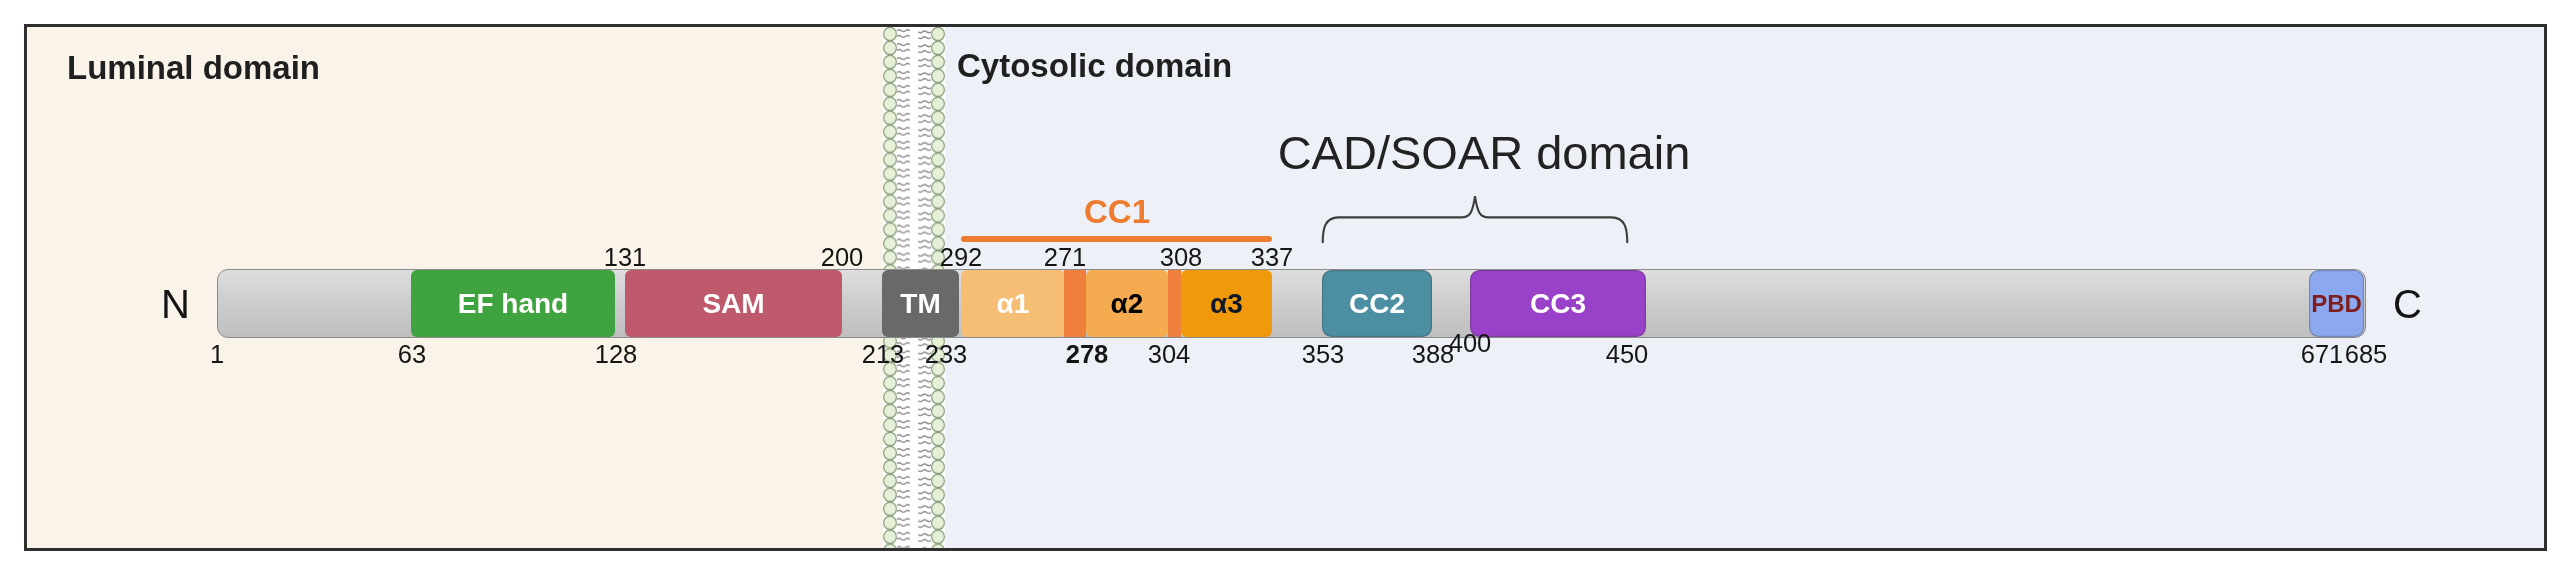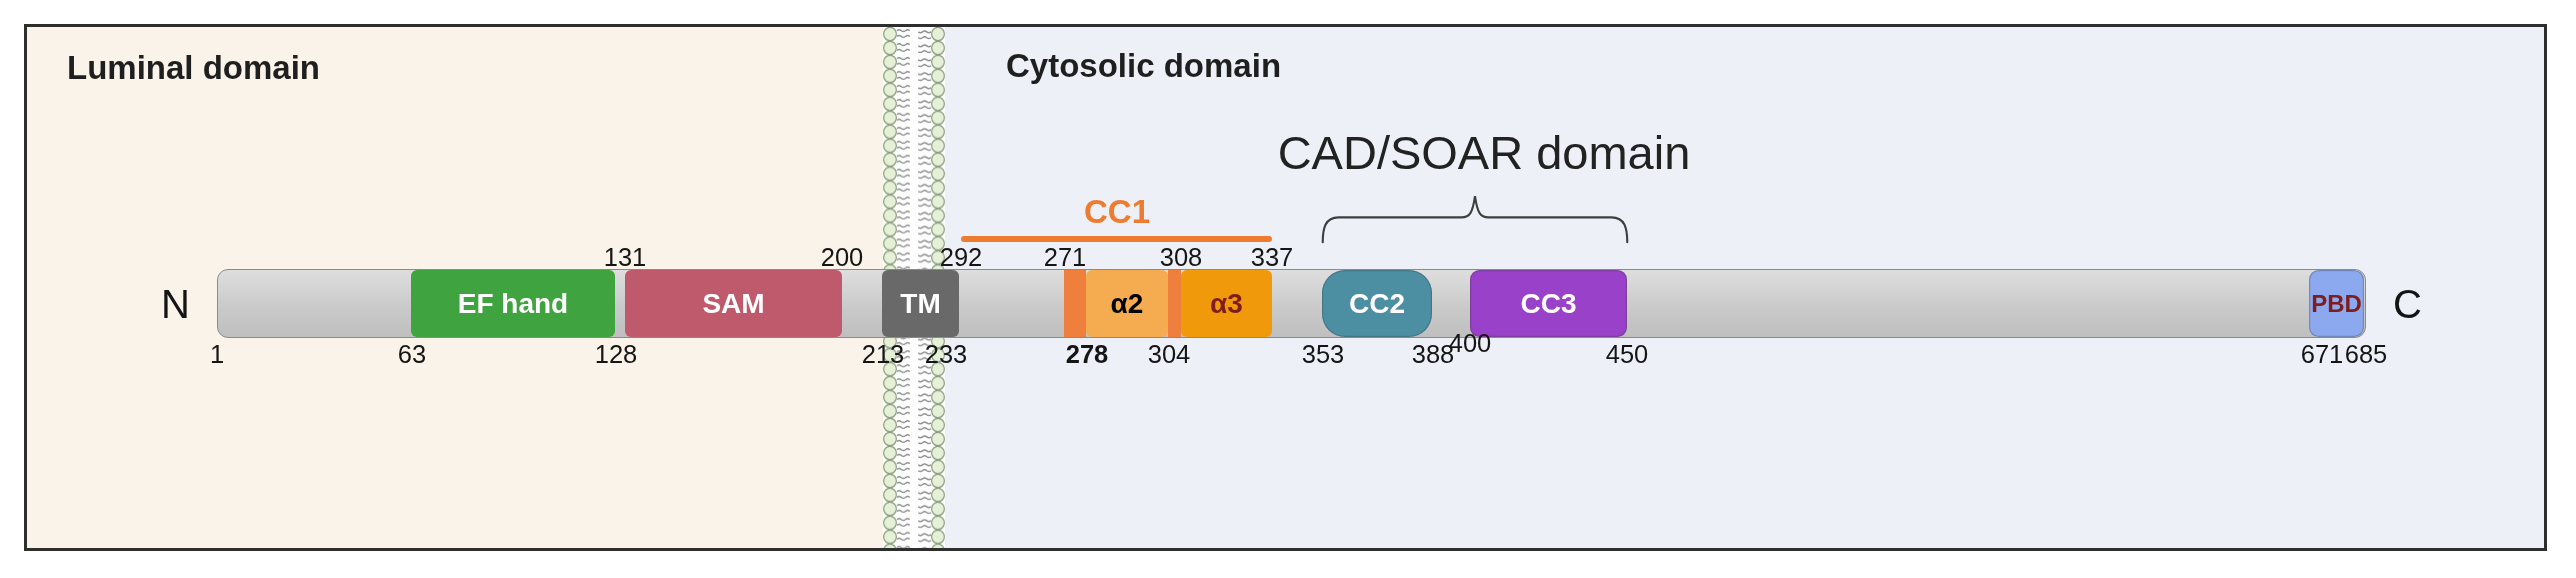--- a/index.html
+++ b/index.html
@@ -84,47 +84,50 @@
             <path class="lipid-tails" fill="none" stroke-width="2.2" d="M23 6 q3.5 -3 7 0 t7 0 t7 0 M23 15.5 q3.5 -3 7 0 t7 0 t7 0 M79 8 q-3.5 3 -7 0 t-7 0 t-7 0 M79 17.5 q-3.5 3 -7 0 t-7 0 t-7 0" stroke="#8F8F8F"></path>
           </pattern>
         </defs>
         <rect id="membrane-bg-rect" x="0" y="0" width="102" height="858" fill="#FFFFFF"></rect>
         <rect id="membrane-pattern-rect" x="0" y="0" fill="url(#lipid-pattern)" width="102" height="858"></rect>
       </svg>
     </div>
   </div>
 
   <div class="hdr" id="hdr-luminal" style="left: 67px; top: 51px;">Luminal domain</div>
-  <div class="hdr" id="hdr-cytosolic" style="left: 1006px; top: 49px;">Cytosolic domain</div>
+  <div class="hdr" id="hdr-cytosolic" style="left: 957px; top: 49px;">Cytosolic domain</div>
 
   <div class="terminus" id="terminus-n" style="left: 126px; width: 64px; top: 284px;">N</div>
   <div class="terminus" id="terminus-c" style="left: 2393px; top: 284px;">C</div>
 
   <div id="bar" style="left: 217px; top: 269px; width: 2149px; height: 69px;">
       <div class="seg square" style="left: 193px; width: 204px; background: rgb(63, 163, 63); color: rgb(255, 255, 255); font-size: 28px;">
         <span>EF hand</span>
       </div>
       <div class="seg square" style="left: 407px; width: 217px; background: rgb(190, 90, 108); color: rgb(255, 255, 255); font-size: 28px;">
         <span>SAM</span>
       </div>
       <div class="seg square" style="left: 664px; width: 77px; background: rgb(105, 105, 105); color: rgb(255, 255, 255); font-size: 28px;">
         <span>TM</span>
       </div>
+      <div class="seg square" style="left: 743px; width: 104px; background: rgb(246, 190, 117); color: rgb(255, 255, 255); font-size: 28px;">
+        <span>α1</span>
+      </div>
       <div class="seg linker" style="left: 846px; width: 22px; background: rgb(238, 127, 61); color: rgb(255, 255, 255); font-size: 24px;"></div>
       <div class="seg square" style="left: 868px; width: 82px; background: rgb(245, 172, 81); color: #000000; font-size: 28px;">
         <span>α2</span>
       </div>
       <div class="seg linker" style="left: 950px; width: 12.6px; background: rgb(238, 127, 61); color: rgb(255, 255, 255); font-size: 24px;"></div>
-      <div class="seg square" style="left: 963px; width: 91px; background: rgb(240, 154, 11); color: #7f1d1d; font-size: 28px;">
+      <div class="seg square" style="left: 963px; width: 91px; background: rgb(240, 154, 11); color: #0f172a; font-size: 28px;">
         <span>α3</span>
       </div>
-      <div class="seg rounded" style="left: 1104px; width: 110px; background: rgb(76, 143, 163); color: rgb(255, 255, 255); font-size: 28px; border-radius: 23px;">
+      <div class="seg rounded" style="left: 1104px; width: 110px; background: rgb(76, 143, 163); color: rgb(255, 255, 255); font-size: 28px;">
         <span>CC2</span>
       </div>
-      <div class="seg rounded" style="left: 1252px; width: 157px; background: rgb(153, 65, 201); color: rgb(255, 255, 255); font-size: 28px; text-align: right;">
+      <div class="seg rounded" style="left: 1252px; width: 176px; background: rgb(153, 65, 201); color: rgb(255, 255, 255); font-size: 28px; text-align: right;">
         <span>CC3</span>
       </div>
       <div class="seg rounded" style="left: 2091px; width: 55px; background: rgb(140, 169, 239); color: #7f1d1d; font-size: 24px;">
         <span>PBD</span>
       </div>
     </div>
 
   <div id="cc1-line" style="left: 961px; width: 311px; top: 236px; background: rgb(237, 124, 48);"></div>
   <div id="cc1-label" style="left: 1117px; top: 195px; color: rgb(237, 124, 48);">CC1</div>
 

